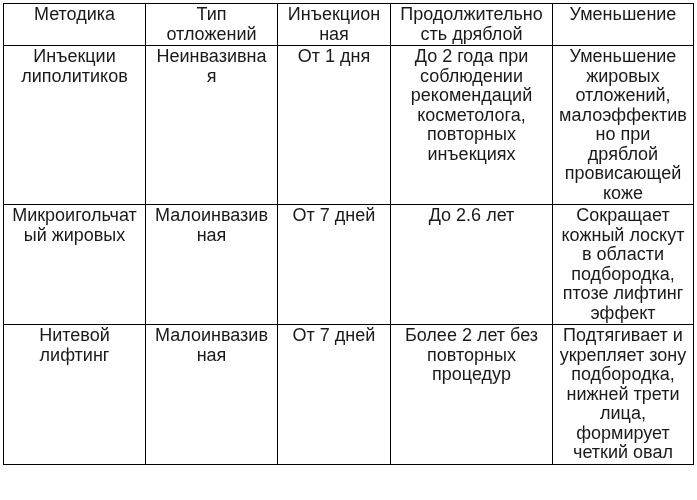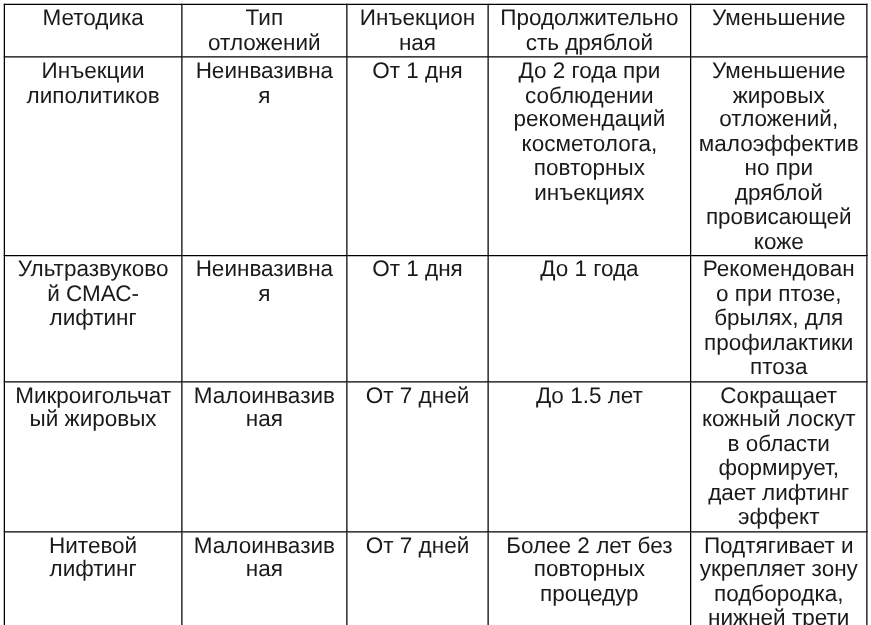--- a/index.html
+++ b/index.html
@@ -65,33 +65,26 @@
     </tr>
   </thead>
   <tbody>
     <tr class="row-0">
       <td>Инъекции липолитиков</td>
       <td>Неинвазивная</td>
       <td>От 1 дня</td>
       <td>До 2 года при соблюдении рекомендаций косметолога, повторных инъекциях</td>
       <td>Уменьшение жировых отложений, малоэффективно при дряблой провисающей коже</td>
     </tr>
-    <tr class="row-1">
-      <td>Ультразвуковой СМАС-лифтинг</td>
-      <td>Неинвазивная</td>
-      <td>От 1 дня</td>
-      <td>До 1 года</td>
-      <td>Рекомендовано при птозе, брылях, для профилактики птоза</td>
-    </tr>
     <tr class="row-2">
       <td>Микроигольчатый жировых</td>
       <td>Малоинвазивная</td>
       <td>От 7 дней</td>
-      <td>До 1.5 лет</td>
-      <td>Сокращает кожный лоскут в области формирует, дает лифтинг эффект</td>
+      <td>До 2.6 лет</td>
+      <td>Сокращает кожный лоскут в области подбородка, птозе лифтинг эффект</td>
     </tr>
     <tr class="row-3">
       <td>Нитевой лифтинг</td>
       <td>Малоинвазивная</td>
       <td>От 7 дней</td>
       <td>Более 2 лет без повторных процедур</td>
       <td>Подтягивает и укрепляет зону подбородка, нижней трети лица, формирует четкий овал</td>
     </tr>
   </tbody>
 </table>

